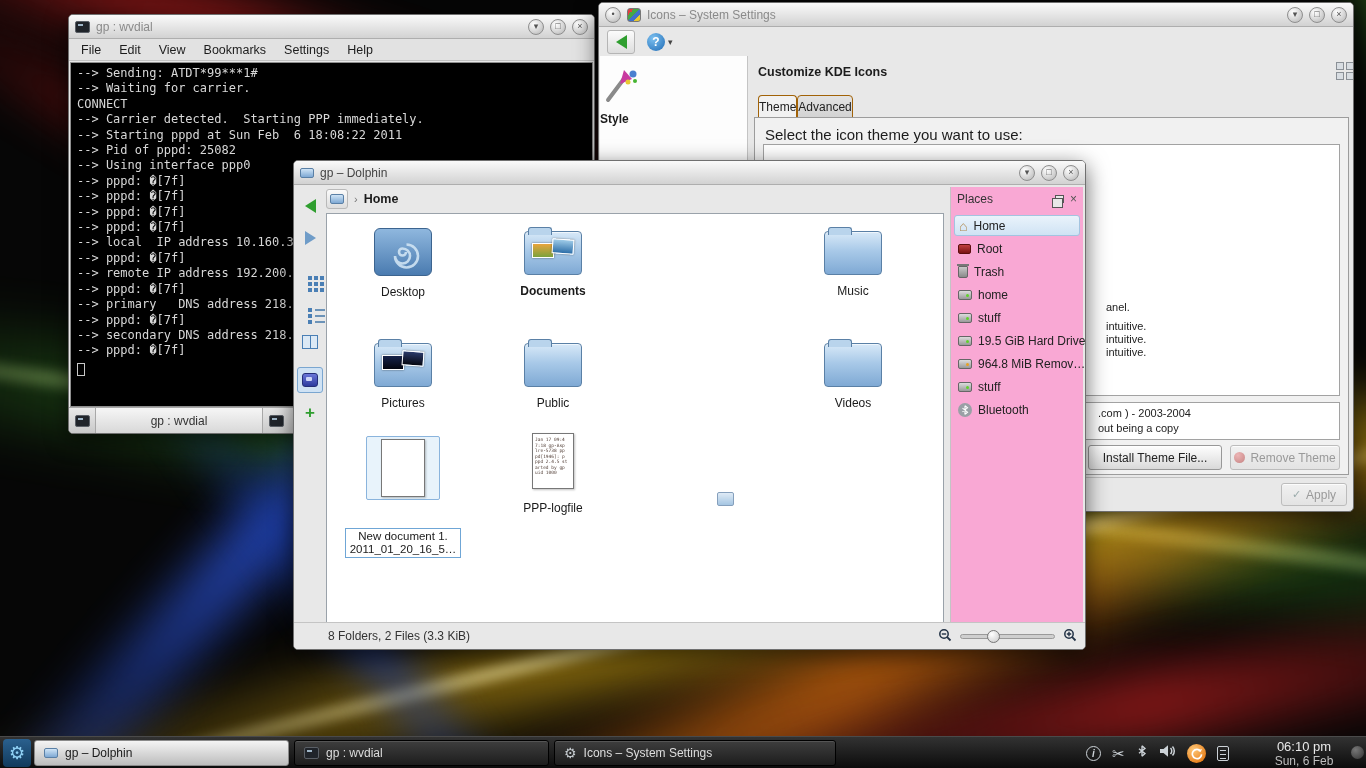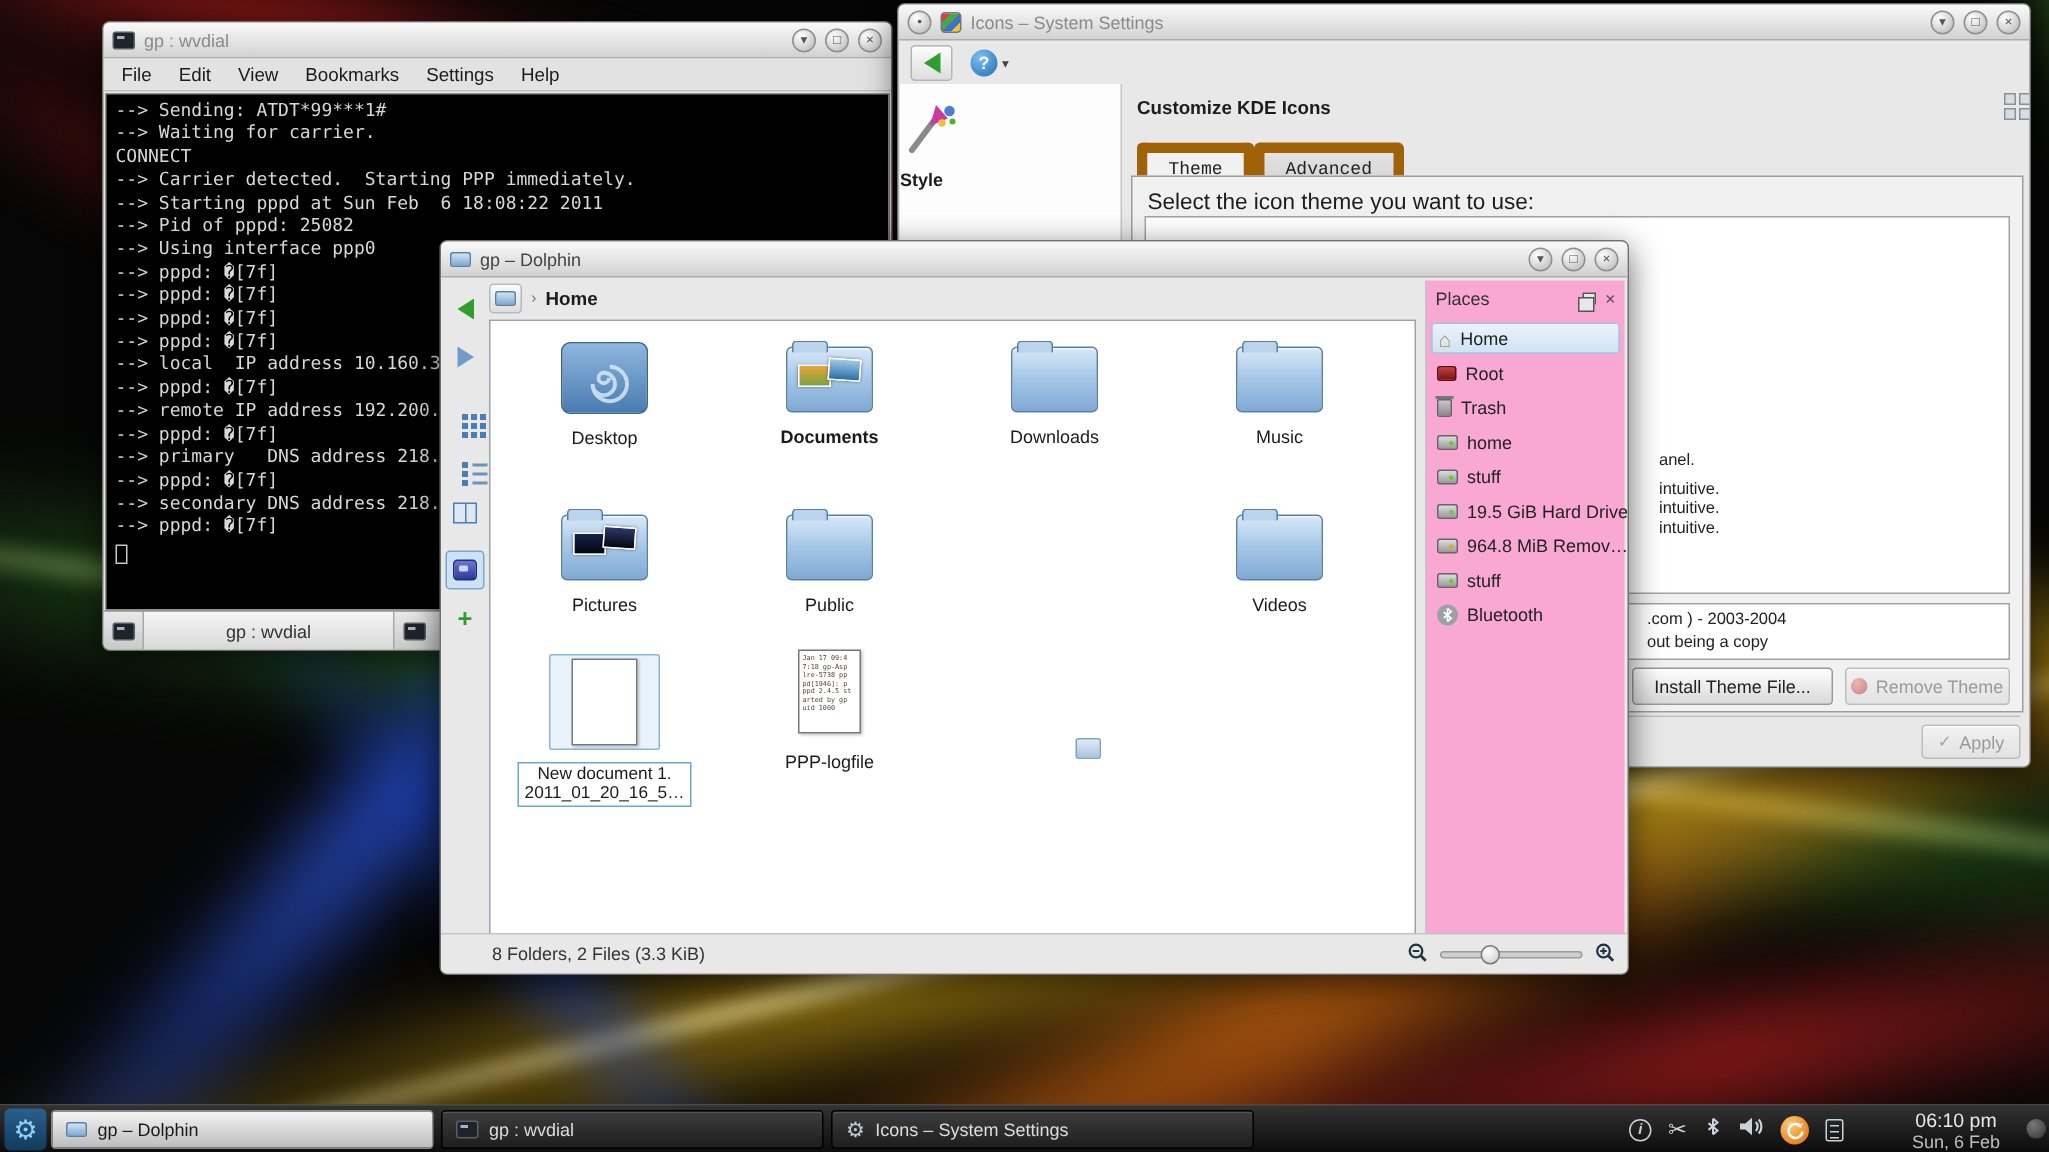--- a/index.html
+++ b/index.html
@@ -51,21 +51,21 @@
   .tool-btn { width:28px; height:24px; border:1px solid #b5b5b5; border-radius:3px; background:linear-gradient(#fcfcfc,#ddd); display:flex; align-items:center; justify-content:center; }
   .arr-left-green { width:0; height:0; border-top:7px solid transparent; border-bottom:7px solid transparent; border-right:11px solid #2f9e2f; }
   .help-circle { width:18px; height:18px; border-radius:50%; background:radial-gradient(circle at 35% 30%, #7cc0f0, #1f6bb5); color:#fff; font-size:12px; font-weight:bold; display:flex; align-items:center; justify-content:center; }
   .caret { font-size:9px; color:#444; }
   .ss-sidebar { position:absolute; left:1px; top:53px; width:148px; bottom:1px; background:#fdfdfd; border-right:1px solid #c4c4c4; }
   .style-item { position:absolute; left:0; top:10px; width:164px; }
   .partial-icon { position:absolute; left:58px; top:124px; width:36px; height:34px; background:linear-gradient(#f0f0f0,#cfcfcf); border:1px solid #a8a8a8; border-radius:4px; }
   .partial-icon::after { content:""; position:absolute; left:7px; top:8px; width:20px; height:13px; background:#9aa4ac; border-radius:2px; }
   .ss-heading { position:absolute; left:159px; top:62px; font-size:12.5px; font-weight:bold; color:#1c1c1c; }
   .tabs { position:absolute; left:159px; top:92px; display:flex; }
-  .tab { padding:4px 14px; font-size:12px; color:#222; border:7px solid #a16207; background:linear-gradient(#e3e3e3,#d2d2d2); border-radius:4px 4px 0 0;font-family:Liberation Mono, monospace; }
+  .tab { padding:4px 0; font-size:12px; color:#222; border:1px solid #a16207; background:linear-gradient(#e3e3e3,#d2d2d2); border-radius:4px 4px 0 0; }
   .tab.active { background:#f1f1f1; border-bottom-color:#f1f1f1; }
   .tab-panel { position:absolute; left:155px; top:114px; width:595px; height:358px; background:#f1f1f1; border:1px solid #9c9c9c; }
   .select-text { position:absolute; left:10px; top:8px; font-size:15px; color:#1c1c1c; }
   .theme-list { position:absolute; left:8px; top:26px; width:577px; height:252px; background:#fff; border:1px solid #a2a2a2; }
   .frag { position:absolute; font-size:11px; color:#222; }
   .desc-box { position:absolute; left:8px; top:284px; width:577px; height:38px; background:#fff; border:1px solid #a2a2a2; }
   .ss-buttons { position:absolute; left:8px; top:327px; width:577px; height:26px; }
   .ss-footer-line { position:absolute; left:6px; right:6px; top:474px; border-top:1px solid #c0c0c0; }
   .grid4 { position:absolute; left:737px; top:59px; width:20px; height:20px; }
   .grid4 span { position:absolute; width:8px; height:8px; border:1px solid #8a9096; background:#d8dde2; }
@@ -342,24 +342,20 @@
         </span>
         <span class="lbl">Desktop</span>
       </div>
       <div class="cell" style="left:161px;top:8px;font-weight:bold;">
         <span class="folder">
           <span class="thumb t-photo1"></span>
           <span class="thumb t-photo2"></span>
         </span>
         <span class="lbl">Documents</span>
       </div>
-      <div class="cell" style="left:311px;top:8px;">
-        <span class="folder"></span>
-        <span class="lbl">Downloads</span>
-      </div>
       <div class="cell" style="left:461px;top:8px;">
         <span class="folder"></span>
         <span class="lbl">Music</span>
       </div>
 
       <div class="cell" style="left:11px;top:120px;">
         <span class="folder">
           <span class="thumb t-space1"></span>
           <span class="thumb t-space2"></span>
         </span>
@@ -367,21 +363,21 @@
       </div>
       <div class="cell" style="left:161px;top:120px;">
         <span class="folder"></span>
         <span class="lbl">Public</span>
       </div>
       <div class="cell" style="left:461px;top:120px;">
         <span class="folder"></span>
         <span class="lbl">Videos</span>
       </div>
 
-      <div class="cell" style="left:11px;top:222px;">
+      <div class="cell" style="left:11px;top:222px;gap:20px;">
         <span class="sel-iconbox">
           <span class="page" style="display:block;width:44px;height:58px;"></span>
         </span>
         <span class="sel-label">
           <span style="display:block;">New document 1.</span>
           <span style="display:block;">2011_01_20_16_5…</span>
         </span>
       </div>
       <div class="cell" style="left:161px;top:219px;">
         <span class="page ppp-page">

